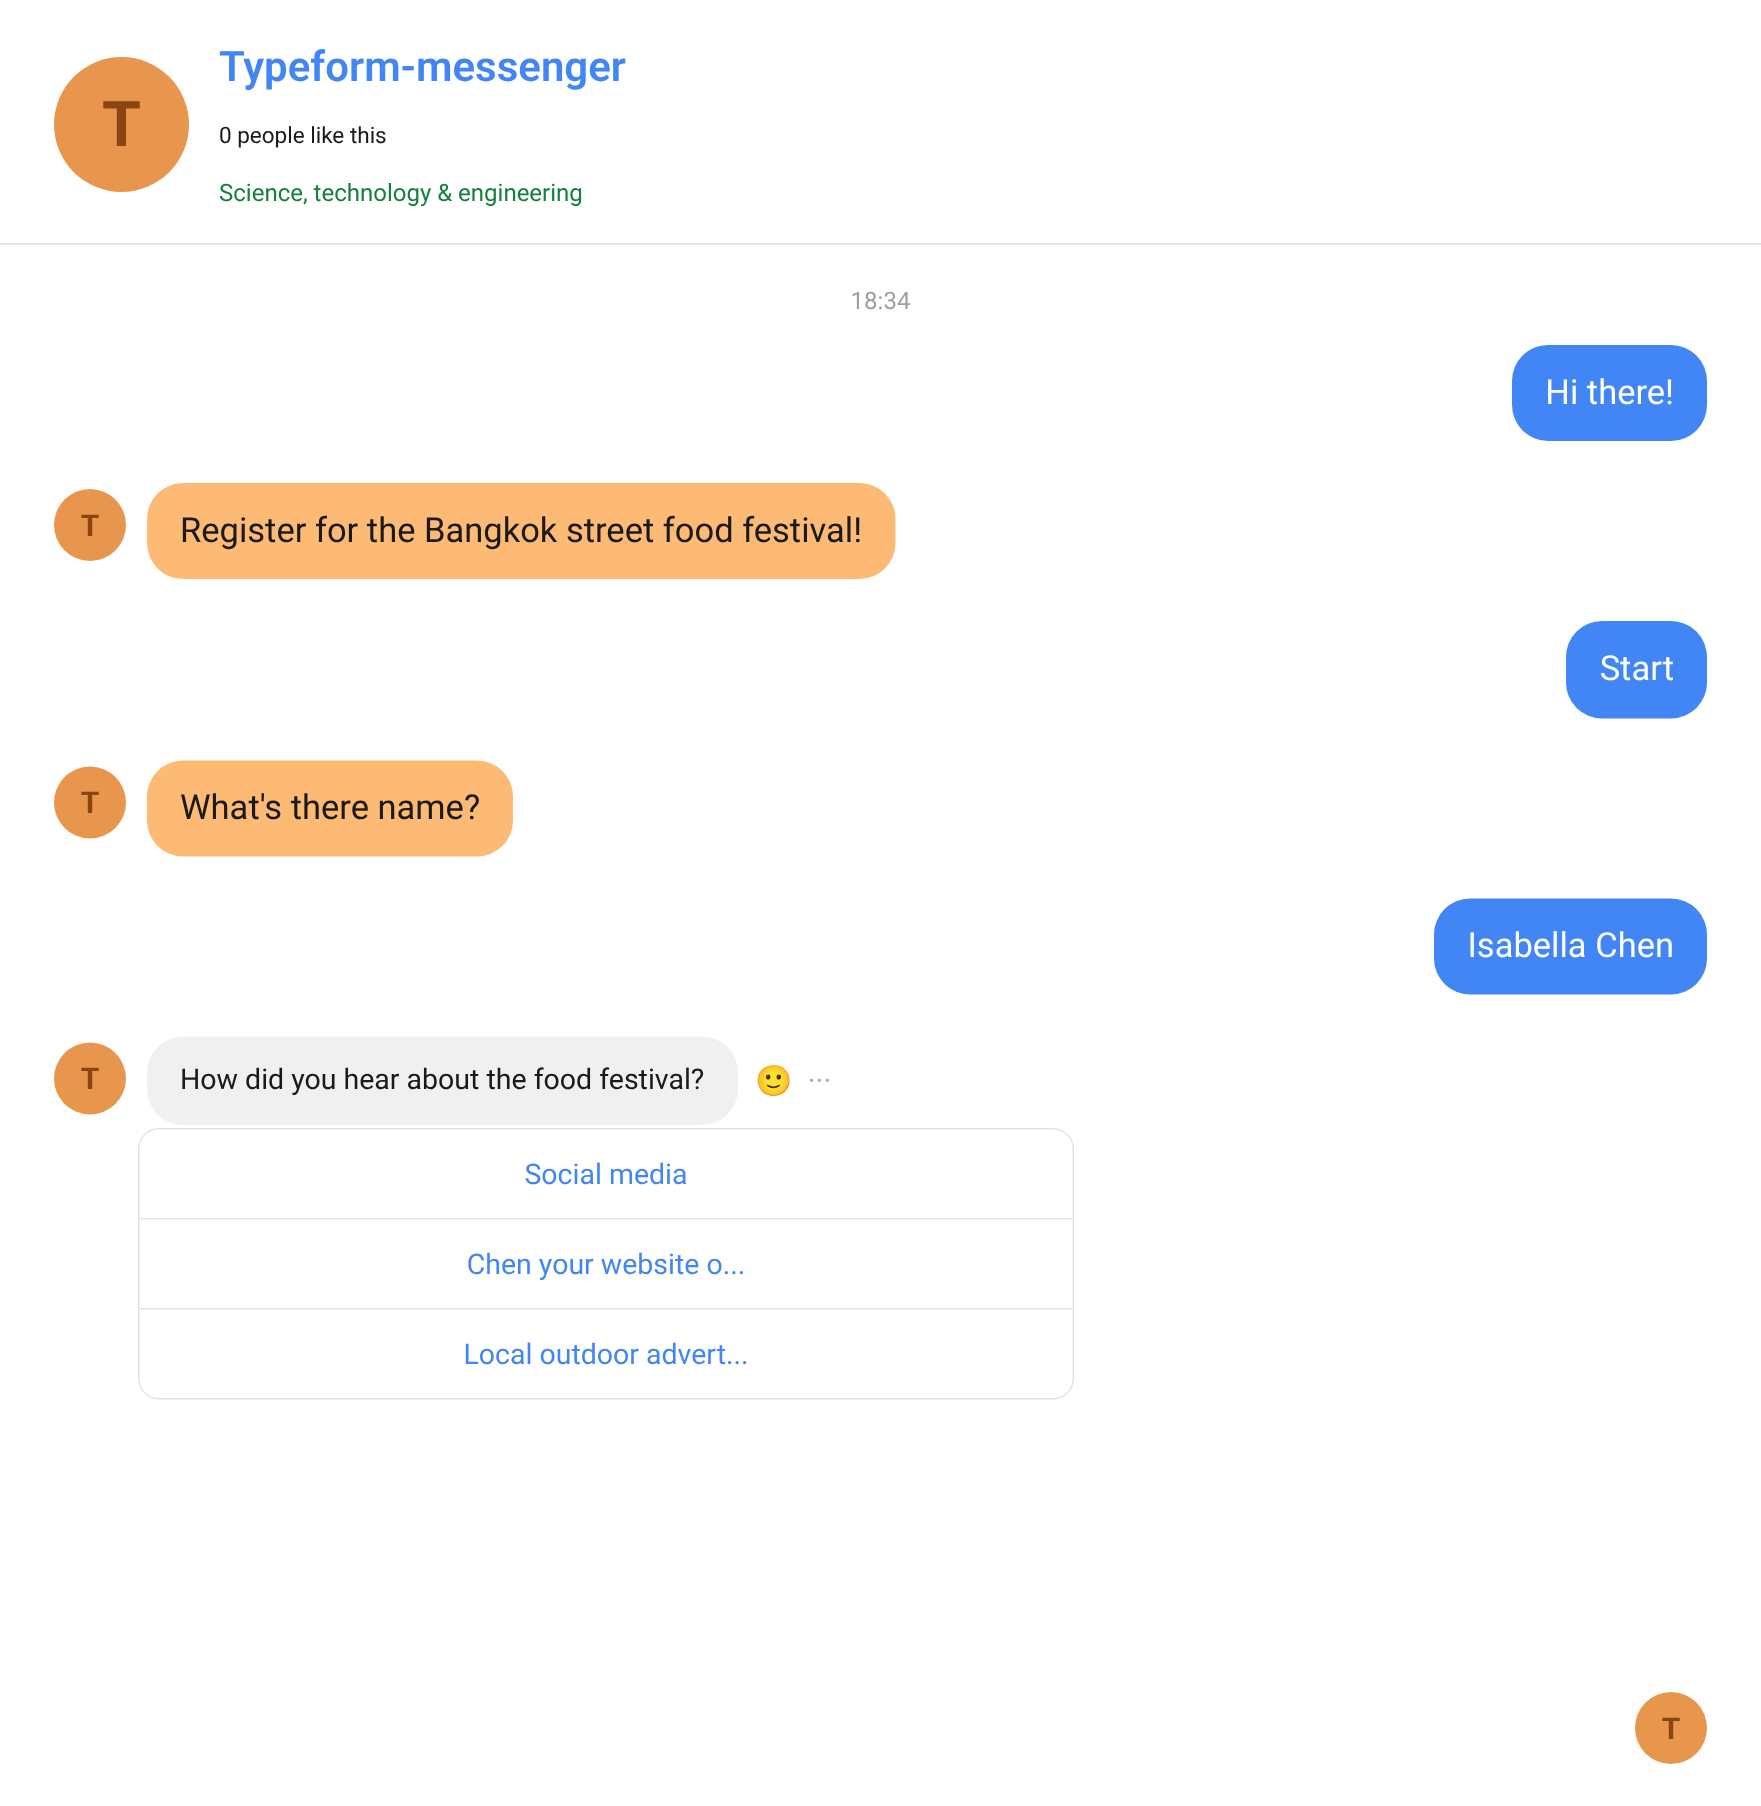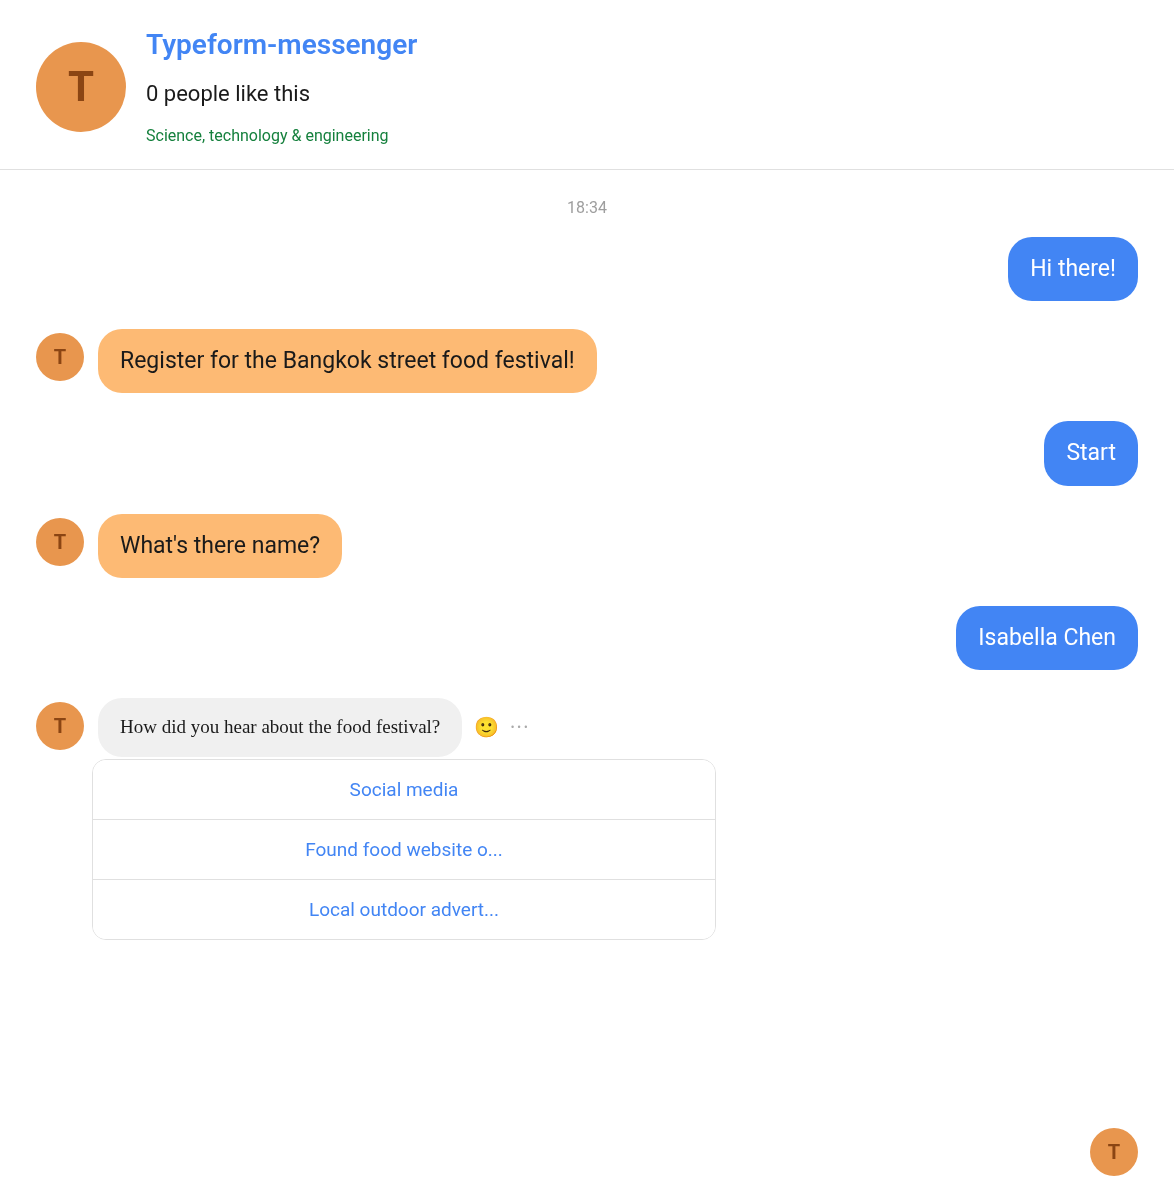--- a/index.html
+++ b/index.html
@@ -48,21 +48,21 @@
     }
 
     .app-name {
       color: #4285F4;
       font-size: 28px;
       font-weight: 600;
     }
 
     .likes-count {
       color: #1a1a1a;
-      font-size: 22px;
+      font-size: 15px;
     }
 
     .category {
       color: #15803d;
       font-size: 16px;
     }
 
     .chat-area {
       padding: 0 36px;
       display: flex;
@@ -152,21 +152,20 @@
       display: flex;
       flex-direction: column;
       flex: 1;
     }
 
     .question-bubble-row {
       display: flex;
       align-items: center;
       gap: 12px;
       margin-bottom: 0;
-      font-family: Liberation Serif, serif;
     }
 
     .question-bubble {
       background-color: #f0f0f0;
       color: #1a1a1a;
       padding: 16px 22px;
       border-radius: 24px;
       font-size: 19px;
       line-height: 1.4;
     }
@@ -277,21 +276,21 @@
           <div class="question-icons">
             <span>🙂</span>
             <span>···</span>
           </div>
         </div>
       </div>
     </div>
 
     <div class="options-container">
       <div class="option-item">Social media</div>
-      <div class="option-item">Found food website o...</div>
+      <div class="option-item">Chen your website o...</div>
       <div class="option-item">Local outdoor advert...</div>
     </div>
   </div>
 
 </div>
 
 <div class="bottom-avatar">
   <span class="bottom-avatar-letter">T</span>
 </div>
 

